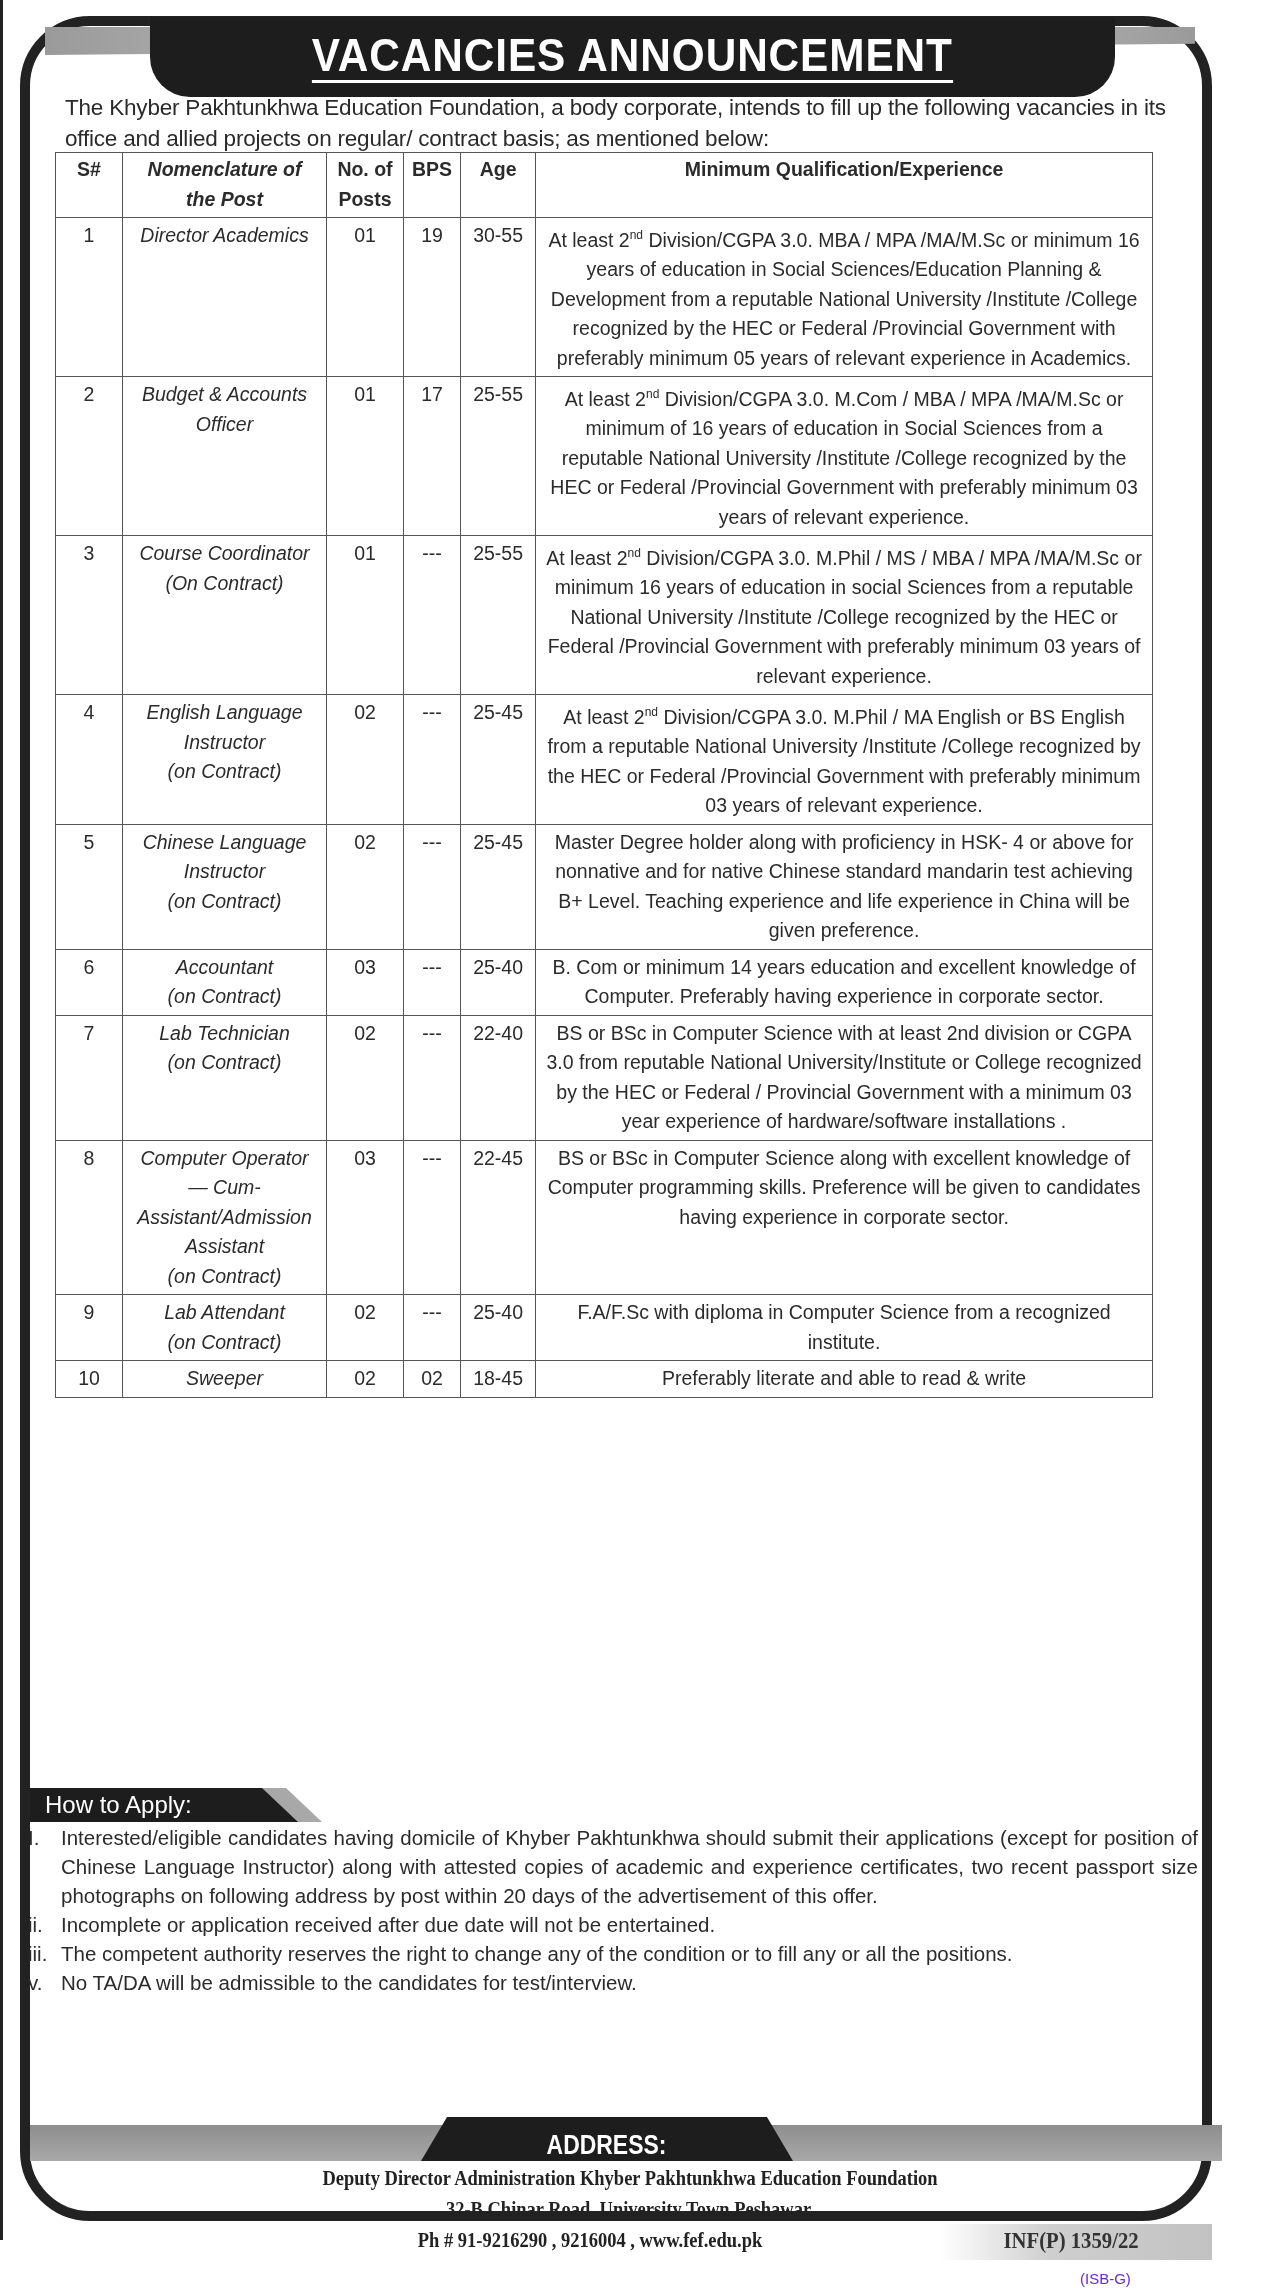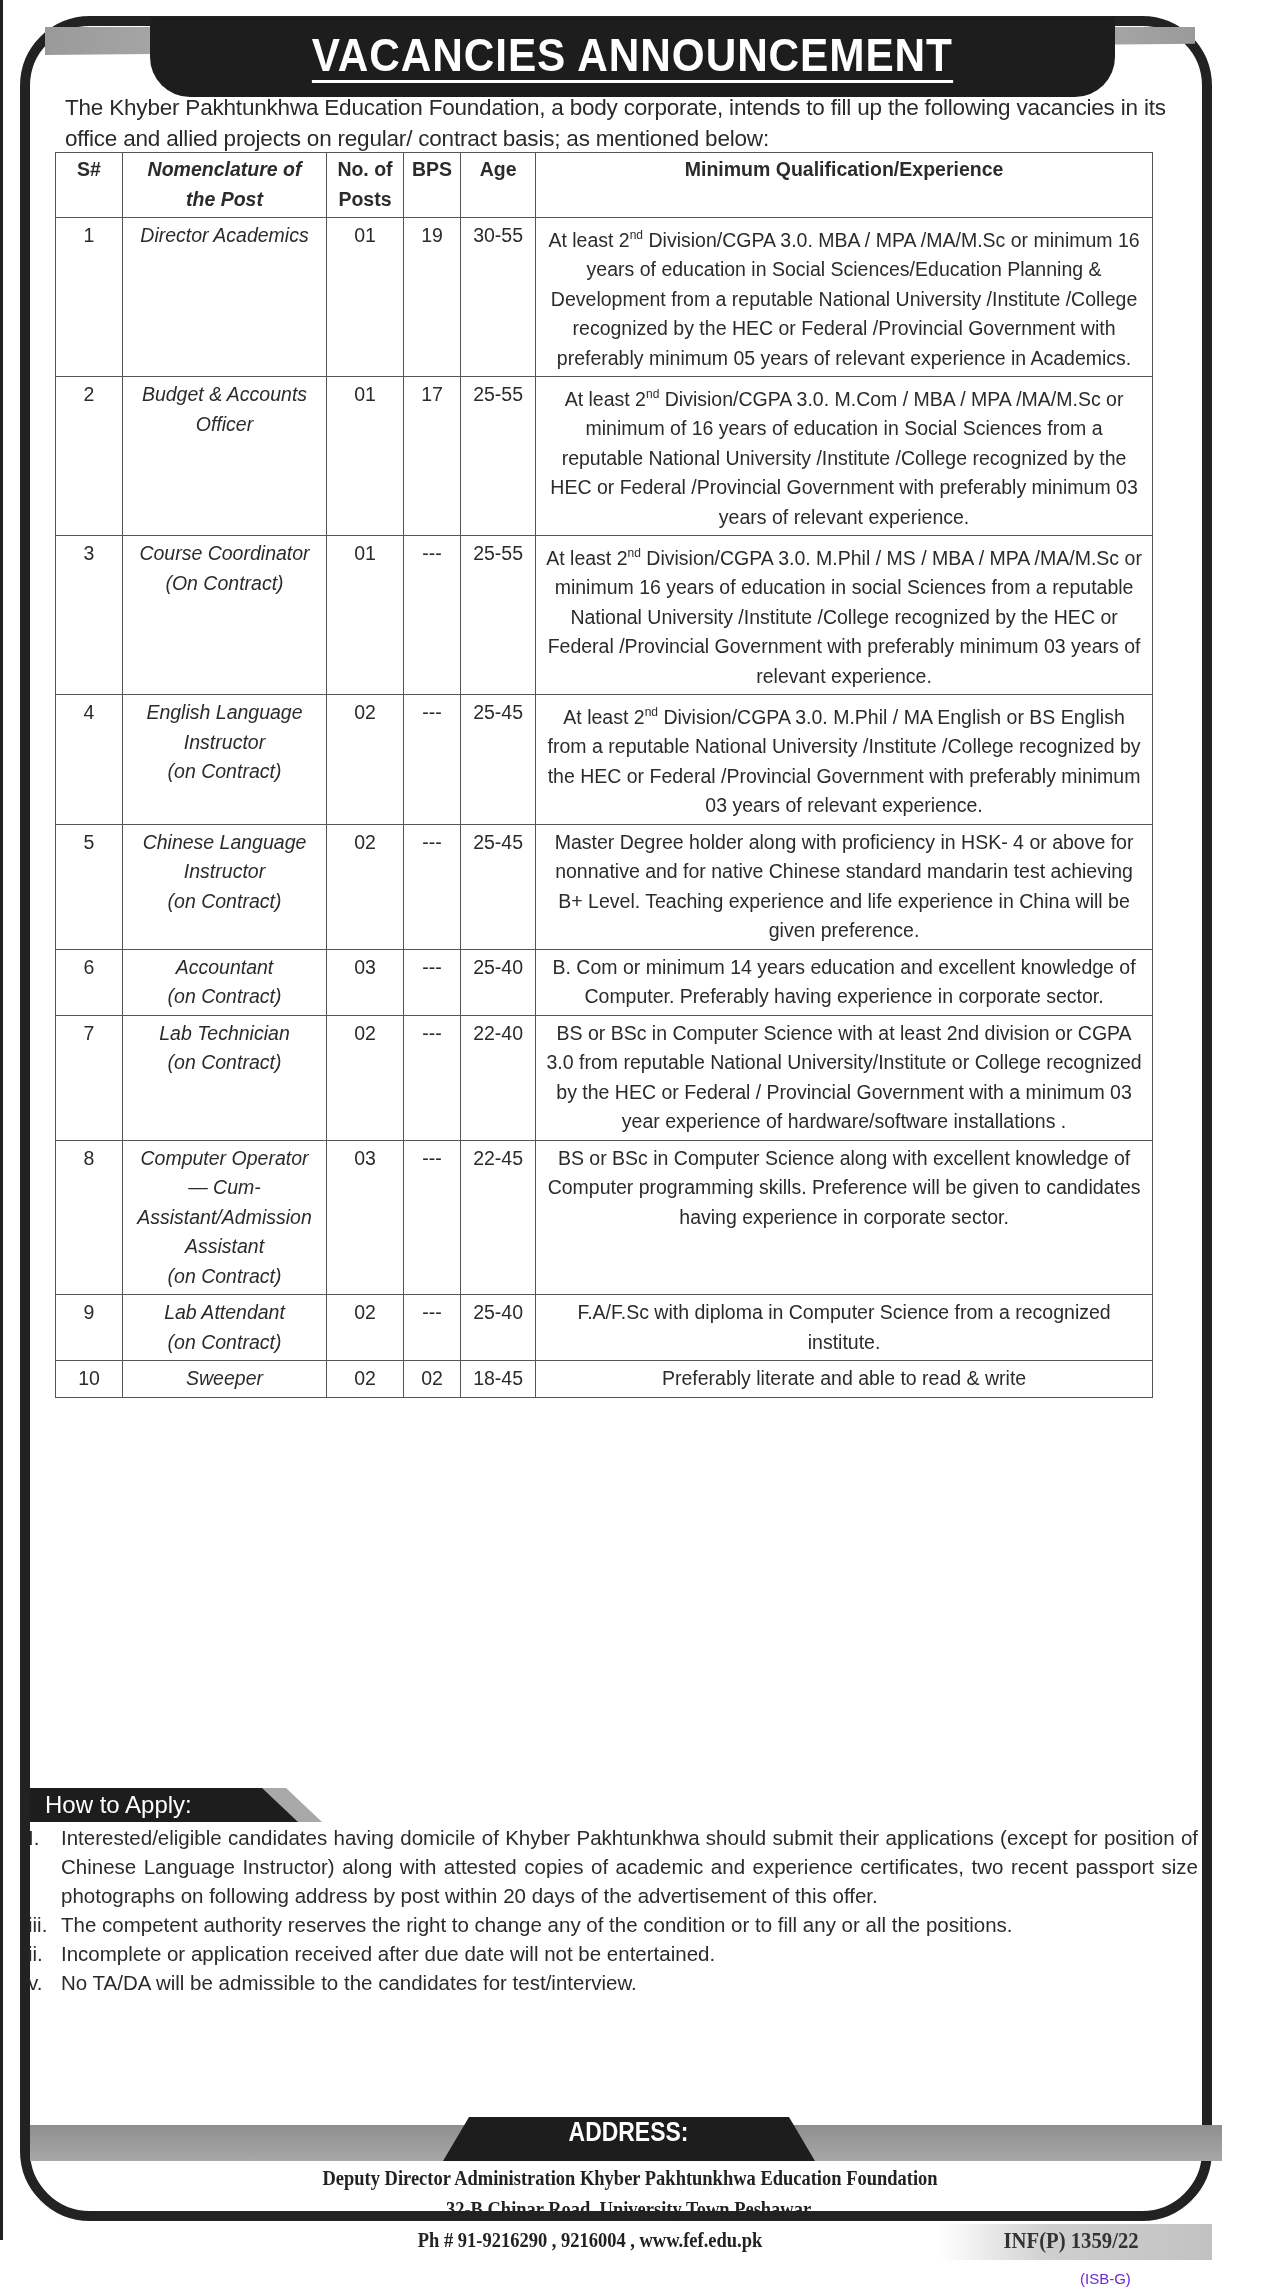--- a/index.html
+++ b/index.html
@@ -41,22 +41,22 @@
   .apply-title { position: absolute; left: 45px; top: 1790px; color: #fff; font-weight: normal;
                  font-size: 24px; line-height: 30px; }
   .instructions { position: absolute; left: 28px; top: 1823px; width: 1170px; font-size: 20.5px;
                   line-height: 29px; color: #2b2b2b; }
   .instr { display: flex; }
   .instr .num { width: 33px; flex: none; }
   .instr .txt { flex: 1; }
   .instr.justify .txt { text-align: justify; }
   .addr-band { position: absolute; left: 30px; top: 2125px; width: 1192px; height: 36px;
                background: linear-gradient(180deg, #8e8e8e, #a8a8a8); }
-  .addr-tab { position: absolute; left: 443px; top: 2117px; width: 372px; height: 44px; background: #1d1d1d;
-              clip-path: polygon(7% 0, 93% 0, 100% 100%, 0 100%); display: flex; align-items: flex-start;
+  .addr-tab { position: absolute; left: 421px; top: 2117px; width: 372px; height: 44px; background: #1d1d1d;
+              clip-path: polygon(7% 0, 93% 0, 100% 100%, 0 100%); display: flex; align-items: flex-end;
               justify-content: center; }
   .addr-title { color: #fff; font-weight: bold; font-size: 27px; transform: scaleX(0.85); }
   .addr-lines { position: absolute; left: 40px; top: 2163px; width: 1180px; text-align: center;
                 font-family: "Liberation Serif", serif; font-weight: bold; font-size: 21px; line-height: 31px;
                 color: #222; }
   .addr-line { transform: scaleX(0.88); }
   .inf-box { position: absolute; left: 940px; top: 2224px; width: 272px; height: 36px;
              background: linear-gradient(90deg, #ffffff 0%, #cfcfcf 40%, #c2c2c2 100%); }
   .inf-code { position: absolute; left: 996px; top: 2225px; font-family: "Liberation Serif", serif;
               font-weight: bold; font-size: 23px; line-height: 32px; color: #333; transform: scaleX(0.9); }
@@ -179,26 +179,26 @@
 <div class="apply-bar"></div>
 <div class="apply-slant"></div>
 <div class="apply-title">How to Apply:</div>
 
 <div class="instructions">
   <div class="instr justify">
     <span class="num">I.</span>
     <span class="txt">Interested/eligible candidates having domicile of Khyber Pakhtunkhwa should submit their applications (except for position of Chinese Language Instructor) along with attested copies of academic and experience certificates, two recent passport size photographs on following address by post within 20 days of the advertisement of this offer.</span>
   </div>
   <div class="instr">
+    <span class="num">ii.</span>
+    <span class="txt">Incomplete or application received after due date will not be entertained.</span>
+  </div>
+  <div class="instr">
     <span class="num">iii.</span>
     <span class="txt">The competent authority reserves the right to change any of the condition or to fill any or all the positions.</span>
-  </div>
-  <div class="instr">
-    <span class="num">ii.</span>
-    <span class="txt">Incomplete or application received after due date will not be entertained.</span>
   </div>
   <div class="instr">
     <span class="num">v.</span>
     <span class="txt">No TA/DA will be admissible to the candidates for test/interview.</span>
   </div>
 </div>
 
 <div class="addr-band"></div>
 <div class="addr-tab">
   <span class="addr-title">ADDRESS:</span>

